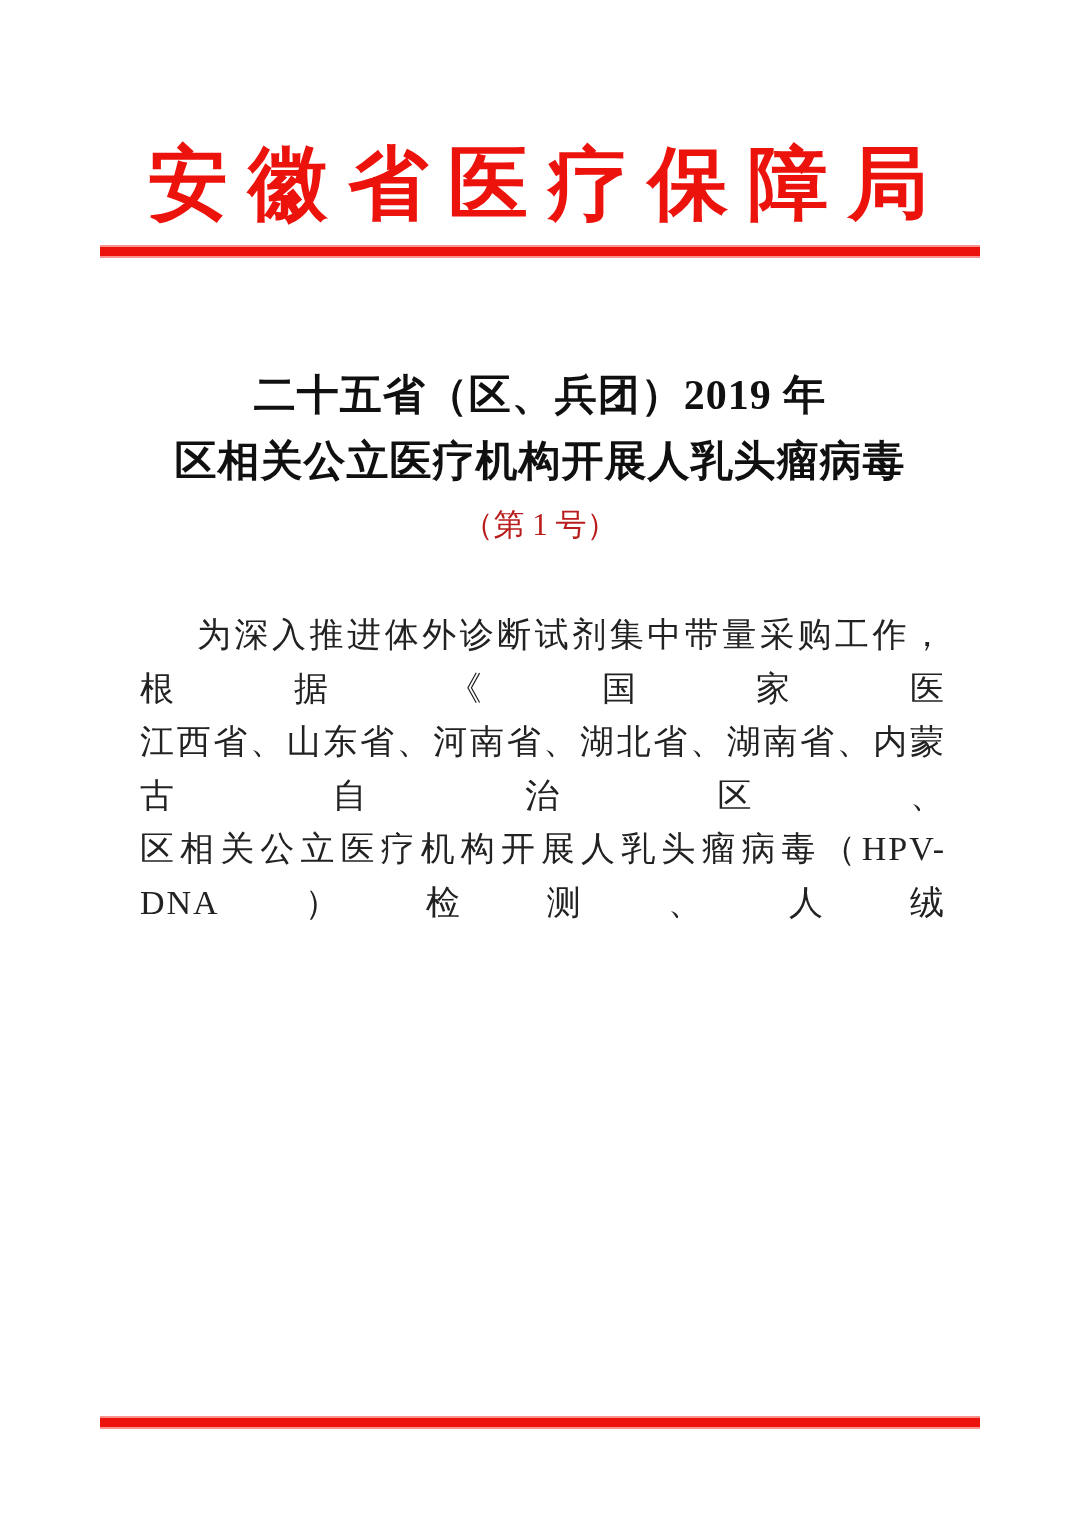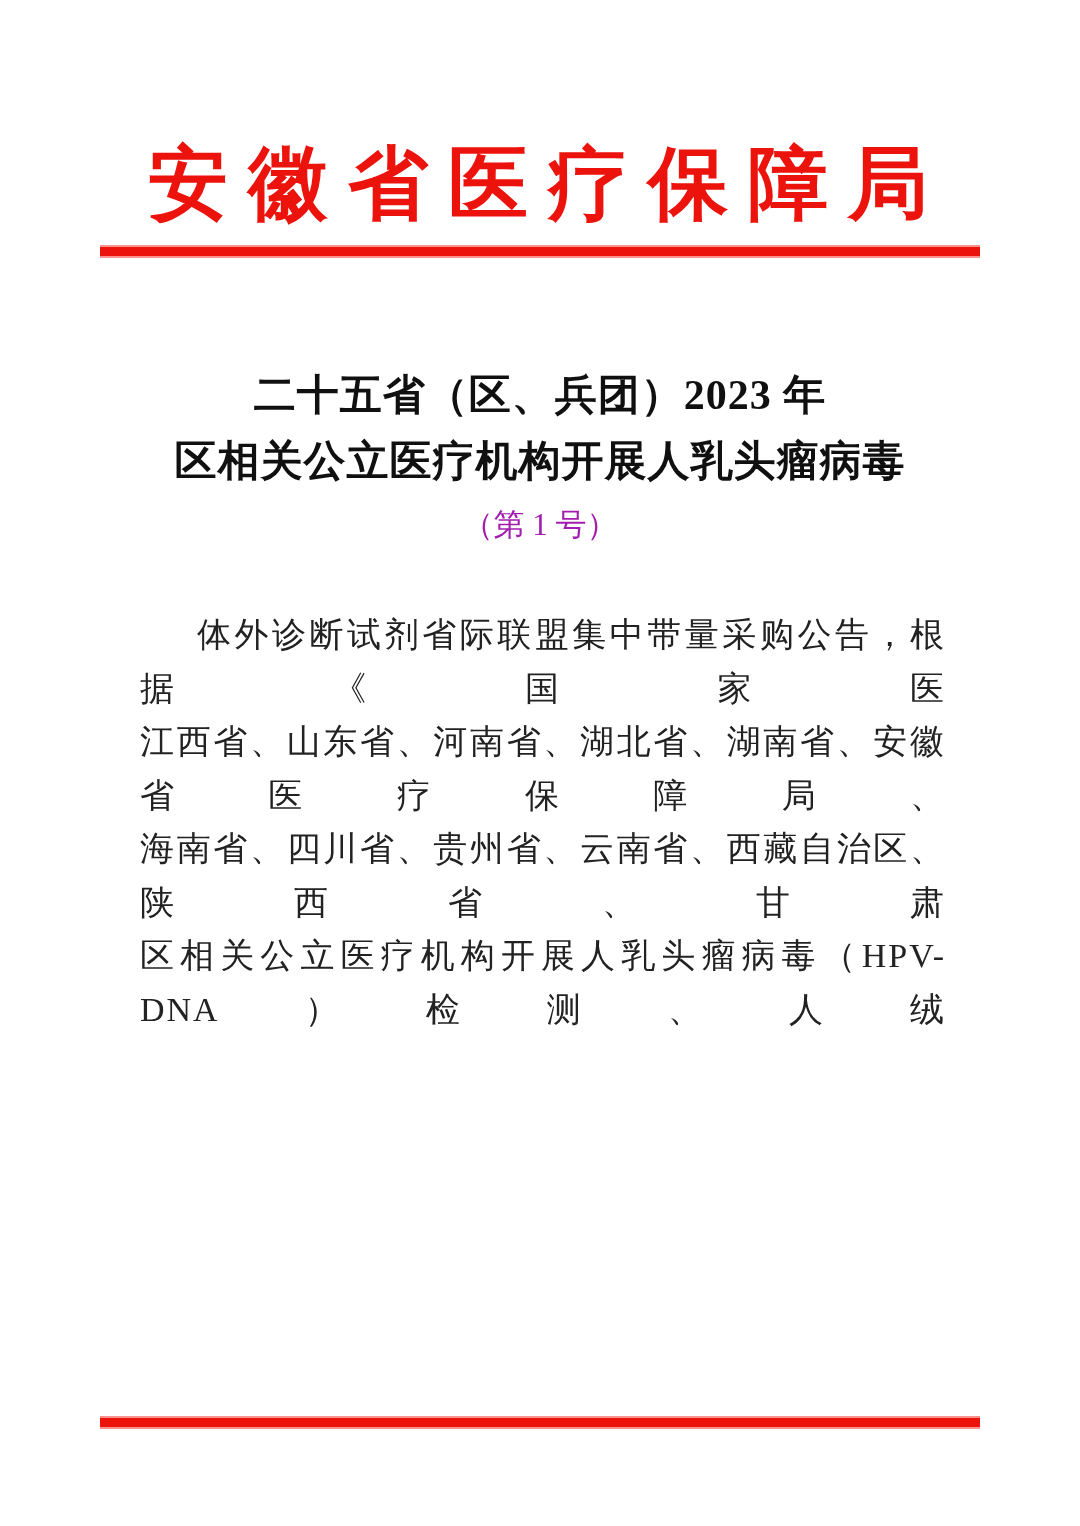--- a/index.html
+++ b/index.html
@@ -44,21 +44,21 @@
     color: #101010;
     font-weight: bold;
     font-size: 42px;
     line-height: 66px;
     letter-spacing: 1px;
   }
   .issue-no {
     position: absolute;
     top: 504px; left: 0; right: 0;
     text-align: center;
-    color: #a21caf;
+    color: #b91c1c;
     font-size: 31px;
     font-weight: normal;
   }
   .body-text {
     position: absolute;
     top: 608px;
     left: 140px;
     width: 806px;
     font-size: 34px;
     line-height: 53.5px;
@@ -76,29 +76,28 @@
 </head>
 <body>
 
 <div class="page">
 
   <div class="masthead">安徽省医疗保障局</div>
 
   <div class="red-rule top"></div>
 
   <div class="doc-title">
-    <div>二十五省（区、兵团）2023 年</div>
+    <div>二十五省（区、兵团）2019 年</div>
     <div>区相关公立医疗机构开展人乳头瘤病毒</div>
   </div>
 
   <div class="issue-no">（第 1 号）</div>
 
   <div class="body-text">
-    <p class="full i1">体外诊断试剂省际联盟集中带量采购公告，根据《国家医</p>
-    <p class="full">江西省、山东省、河南省、湖北省、湖南省、安徽省医疗保障局、</p>
-    <p class="full">海南省、四川省、贵州省、云南省、西藏自治区、陕西省、甘肃</p>
+    <p class="full i1">为深入推进体外诊断试剂集中带量采购工作，根据《国家医</p>
+    <p class="full">江西省、山东省、河南省、湖北省、湖南省、内蒙古自治区、</p>
     <p class="full">区相关公立医疗机构开展人乳头瘤病毒（HPV-DNA）检测、人绒</p>
 
   </div>
 
   <div class="red-rule bottom"></div>
 
 </div>
 
 </body></html>

